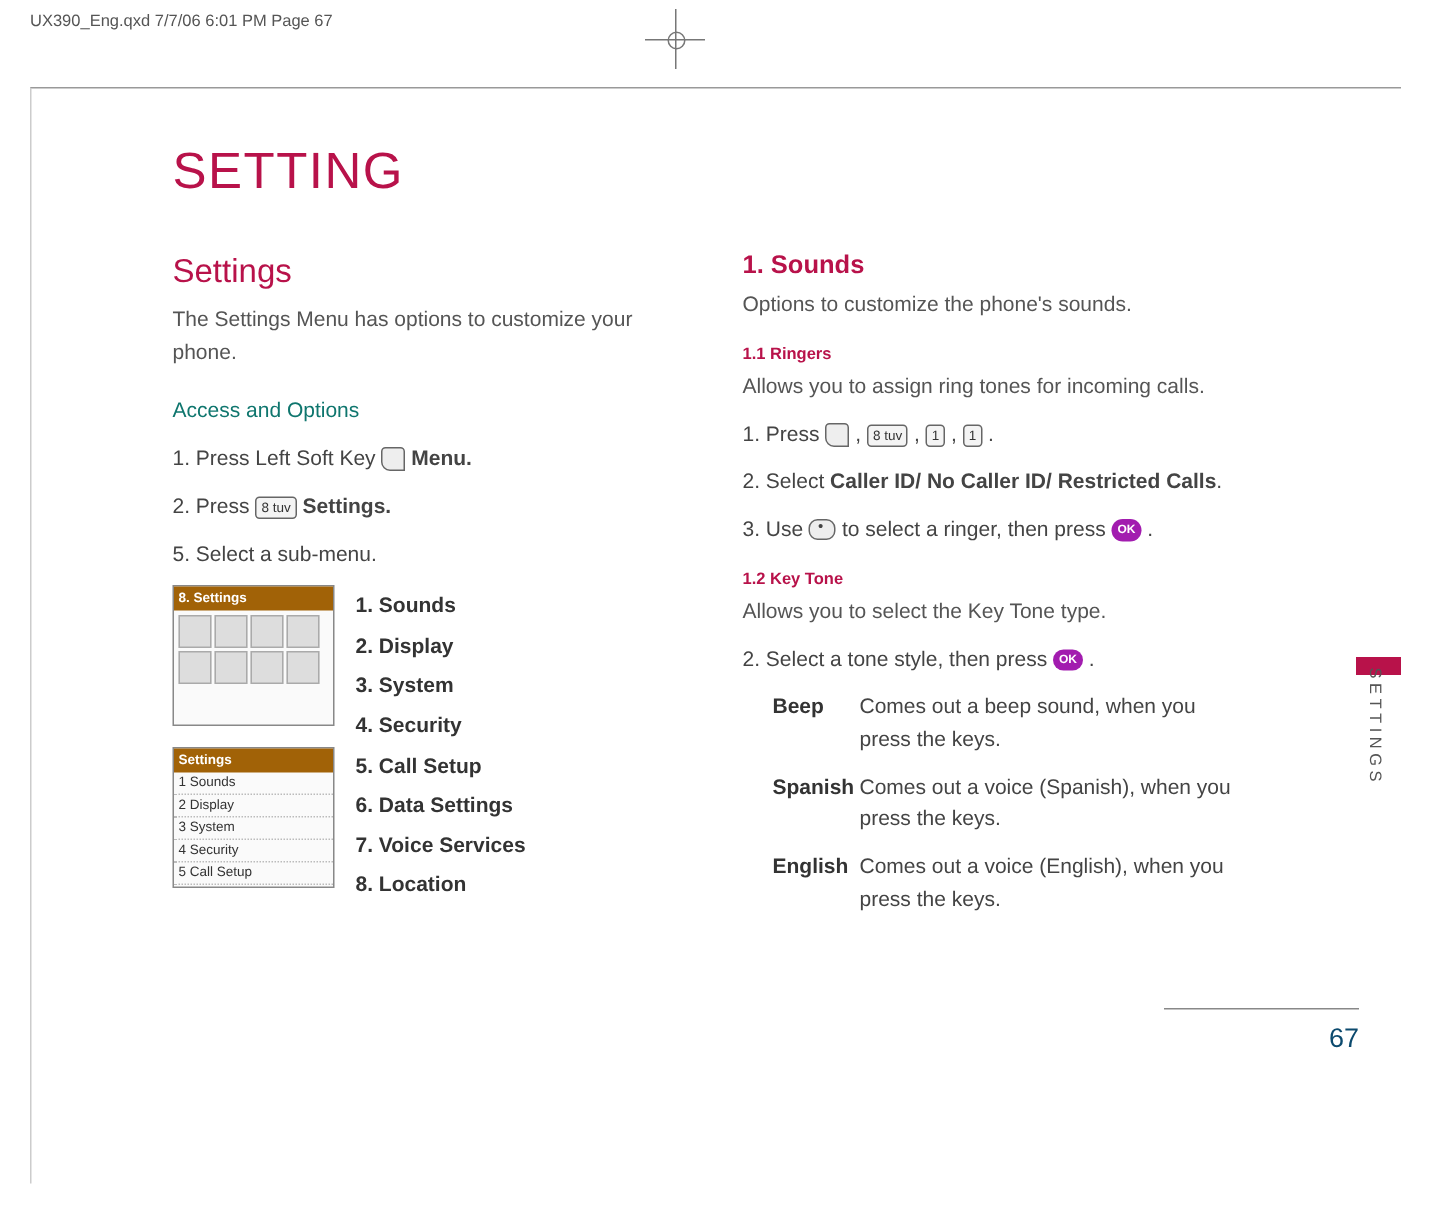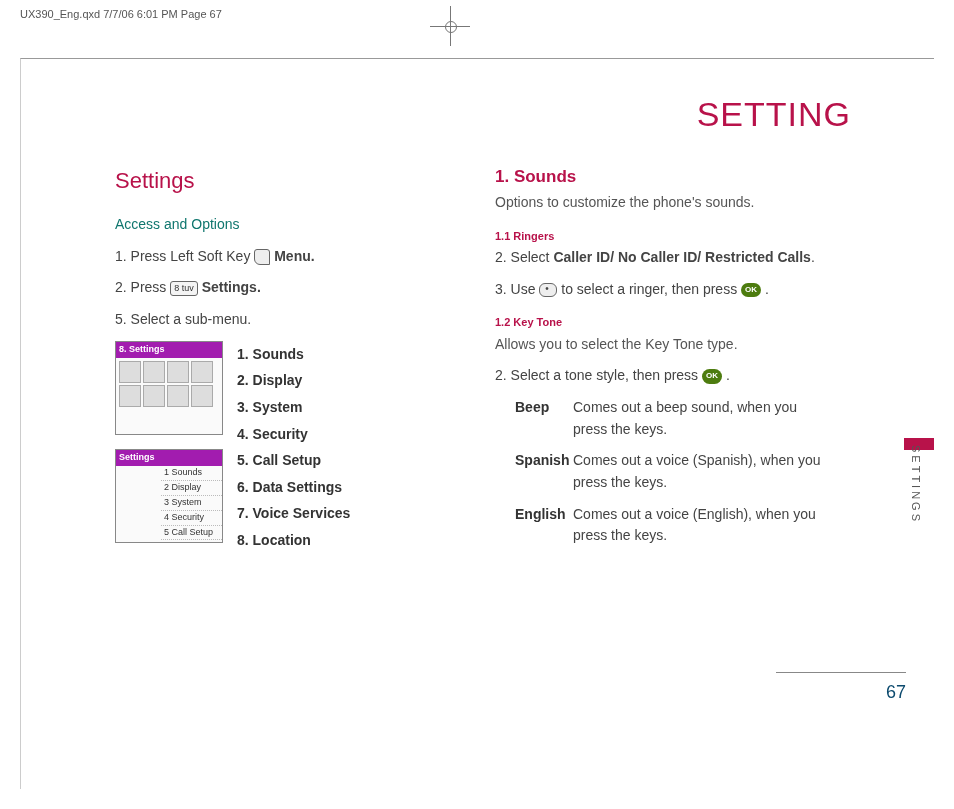--- a/index.html
+++ b/index.html
@@ -46,21 +46,20 @@
   .page {
     position: absolute;
     left: 115px;
     top: 95px;
     width: 790px;
   }
   .section-title {
     color: #b8124a;
     font-size: 34px;
     letter-spacing: 1px;
-    text-align: right;
     margin: 0 54px 30px 0;
     font-weight: 400;
   }
   .columns {
     display: flex;
     gap: 40px;
   }
   .col {
     flex: 1;
     font-size: 14px;
@@ -112,21 +111,21 @@
     height: 12px;
     border: 1px solid #666;
     border-radius: 6px;
     vertical-align: middle;
     background: #eee;
     position: relative;
   }
   .nav-icon:before { content:"•"; position:absolute; left:5px; top:-3px; font-size:10px; }
   .ok-icon {
     display:inline-block;
-    background:#4d7c0f;
+    background:#a21caf;
     color:#fff;
     font-size:8px;
     font-weight:bold;
     border-radius:8px;
     padding:1px 4px;
     vertical-align:middle;
   }
   .submenu-block {
     display:flex;
     gap:14px;
@@ -138,30 +137,30 @@
   .phone-screen {
     border:1px solid #888;
     width:106px;
     height:92px;
     margin-bottom:14px;
     background:#fafafa;
     font-size:9px;
     color:#333;
   }
   .phone-screen .ps-title {
-    background:#a21caf; color:#fff; padding:1px 3px; font-weight:bold;
+    background:#a16207; color:#fff; padding:1px 3px; font-weight:bold;
   }
   .phone-screen .ps-icons {
     display:flex; flex-wrap:wrap; gap:2px; padding:3px;
   }
   .phone-screen .ps-icons span {
     width:20px; height:20px; background:#ddd; border:1px solid #aaa;
   }
   .phone-screen .ps-list div {
-    padding:0 3px; border-bottom:1px dotted #bbb; white-space:nowrap; overflow:hidden;margin-left:45px;
+    padding:0 3px; border-bottom:1px dotted #bbb; white-space:nowrap; overflow:hidden;
   }
   .submenu-list {
     font-weight:700;
     color:#333;
     line-height:1.9;
   }
   .h-num {
     color:#b8124a;
     font-size:17px;
     font-weight:600;
@@ -236,20 +235,21 @@
 </div>
 <div class="page-outline"></div>
 
 <div class="page">
   <div class="section-title">SETTING</div>
 
   <div class="columns">
 
     <div class="col">
       <div class="h-settings">Settings</div>
+      <p class="intro">The Settings Menu has options to customize your phone.</p>
       <p class="sub-bold">Access and Options</p>
 
       <p class="step">
         <span>1. Press Left Soft Key </span>
         <span class="softkey-icon"></span>
         <b> Menu.</b>
       </p>
       <p class="step">
         <span>2. Press </span>
         <span class="key-icon">8 tuv</span>
@@ -294,20 +294,28 @@
           <div>8. Location</div>
         </div>
       </div>
     </div>
 
     <div class="col" style="padding-right:70px;">
       <div class="h-num">1. Sounds</div>
       <p class="desc">Options to customize the phone's sounds.</p>
 
       <div class="h-sub">1.1 Ringers</div>
+      <p class="desc">Allows you to assign ring tones for incoming calls.</p>
+      <p class="step">
+        <span>1. Press </span>
+        <span class="softkey-icon"></span> ,
+        <span class="key-icon">8 tuv</span> ,
+        <span class="key-icon">1</span> ,
+        <span class="key-icon">1</span> .
+      </p>
       <p class="step">
         <span>2. Select </span><b>Caller ID/ No Caller ID/ Restricted Calls</b><span>.</span>
       </p>
       <p class="step">
         <span>3. Use </span>
         <span class="nav-icon"></span>
         <span> to select a ringer, then press </span>
         <span class="ok-icon">OK</span>
         <span>.</span>
       </p>

